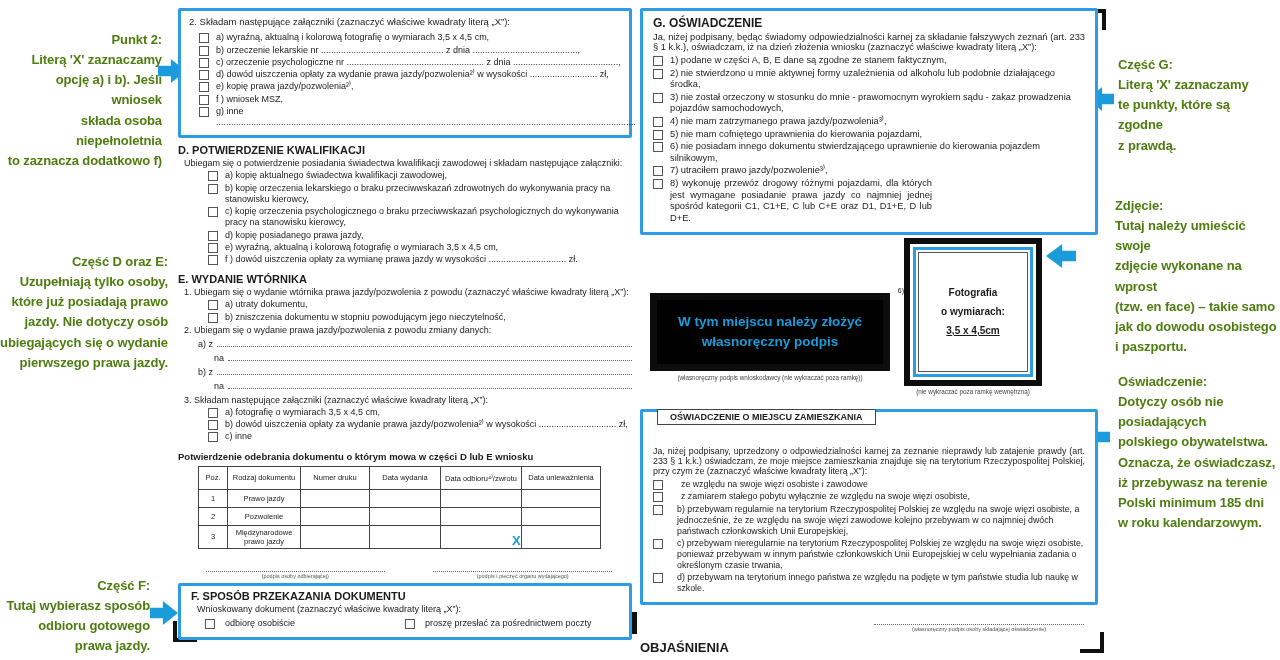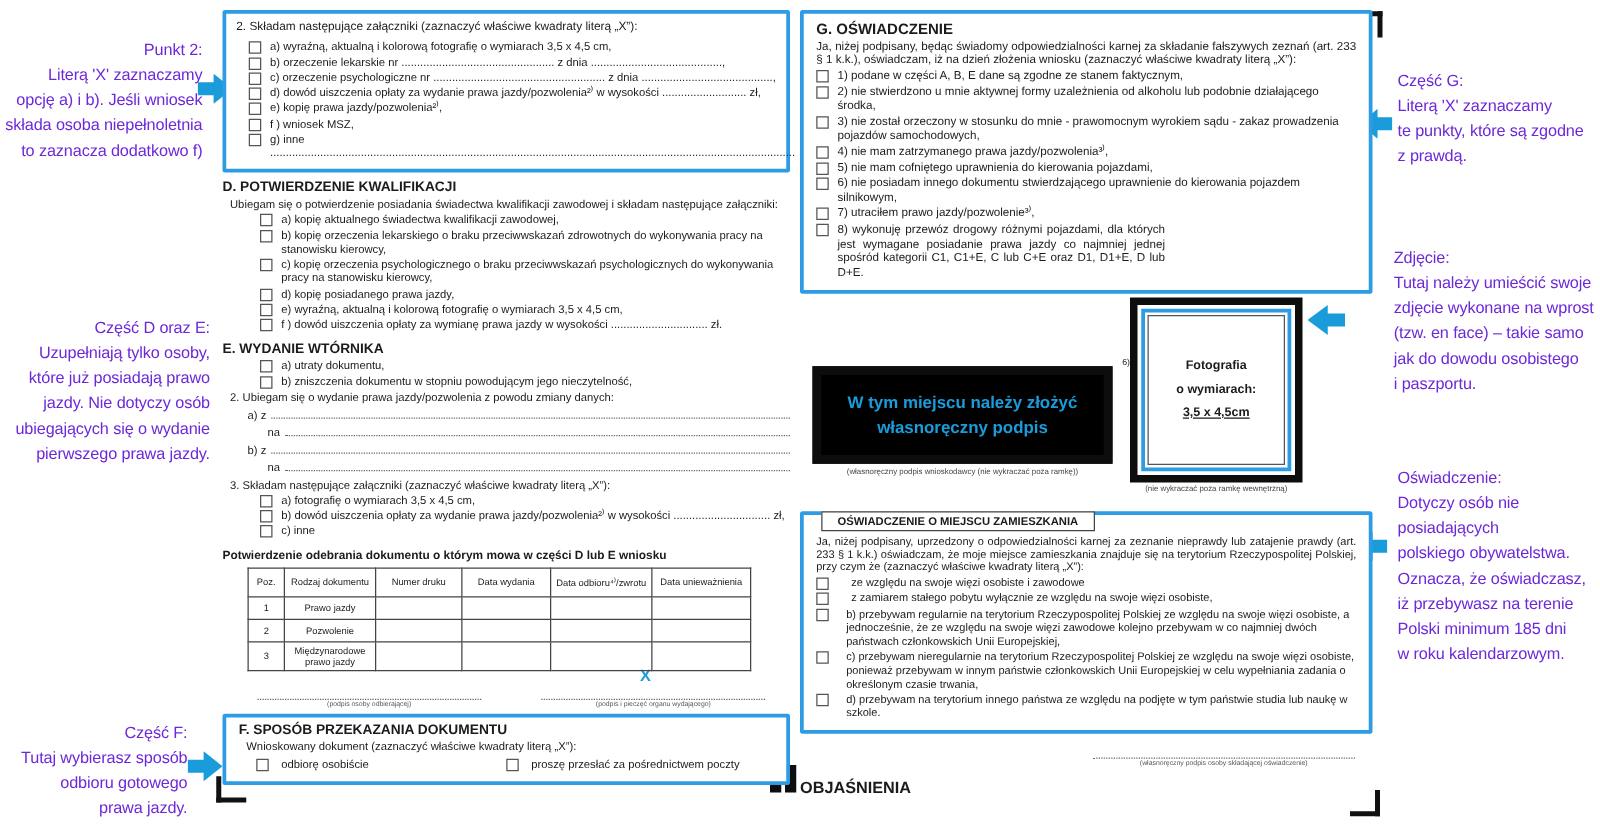--- a/index.html
+++ b/index.html
@@ -1,20 +1,20 @@
 <!DOCTYPE html>
 <html><head>
 <meta charset="utf-8">
 <style>
   html,body{margin:0;padding:0;background:#fff;}
   #stage{position:relative;width:1280px;height:660px;background:#fff;overflow:hidden;
          font-family:"Liberation Sans",sans-serif;color:#1b1b1b;}
 
   
-  .annot{position:absolute;color:#6d28d9;font-weight:normal;font-size:13px;line-height:1.55;letter-spacing:-0.1px;}
+  .annot{position:absolute;color:#4d7c0f;font-weight:bold;font-size:13px;line-height:1.55;letter-spacing:-0.1px;}
   .annot .a-title{display:block;}
   .annot .a-body{white-space:pre-line;}
   .annot.ra{text-align:right;}
   .annot.la{text-align:left;}
 
   .arrow{position:absolute;background:#1a9cdb;}
   .arrow.r{clip-path:polygon(0 30%,46% 30%,46% 4%,100% 50%,46% 96%,46% 70%,0 70%);}
   .arrow.l{clip-path:polygon(100% 30%,54% 30%,54% 4%,0 50%,54% 96%,54% 70%,100% 70%);}
 
   
@@ -89,21 +89,21 @@
   #photobox{border:6px solid #0d0d0d;background:#fff;padding:3px;}
   #photobox .pb-blue{border:3px solid #2e9ce4;padding:2px;}
   #photobox .pb-inner{border:1px solid #555;height:118px;display:flex;flex-direction:column;align-items:center;justify-content:center;gap:8px;}
   #photobox .pb-line{font-weight:bold;font-size:10px;}
   #photobox .pb-line.u{text-decoration:underline;}
   #photobox-cap{font-size:6.3px;color:#444;text-align:center;margin-top:2px;}
 
   
   #residence{position:relative;padding:12px 10px 6px 10px;margin-top:2px;}
   #res-head{position:absolute;left:14px;top:-3px;background:#fff;border:1px solid #444;padding:2px 12px;font-weight:bold;font-size:9px;}
-  #residence .intro{font-size:8.8px;text-align:justify;margin:4px 0 3px 0;}
+  #residence .intro{font-size:8.8px;text-align:justify;margin:22px 0 3px 0;}
   #residence .cb-row{font-size:8.8px;margin:1.5px 0;}
   #residence .cb{margin-right:14px;}
   #residence .ind1 .cb{margin-right:18px;}
 
   
   #res-sig{width:210px;margin:12px 14px 0 auto;text-align:center;}
   #res-sig .line{border-bottom:1px dotted #666;height:7px;}
   #res-sig .cap{font-size:5.5px;color:#555;margin-top:1px;}
 
   
@@ -246,20 +246,21 @@
           </div>
           <div class="cb-row" data-name="checkbox-item">
             <span class="cb" data-name="checkbox"></span>
             <span class="cb-label" data-name="checkbox-label">f ) dowód uiszczenia opłaty za wymianę prawa jazdy w wysokości ............................... zł.</span>
           </div>
         </div>
     </div>
 
     <div id="secE" data-name="section-e-duplicate">
       <div class="sec-h" data-name="section-e-header">E. WYDANIE WTÓRNIKA</div>
+      <div class="numline" data-name="section-e-p1">1. Ubiegam się o wydanie wtórnika prawa jazdy/pozwolenia z powodu (zaznaczyć właściwe kwadraty literą „X”):</div>
       <div data-name="section-e1-checkbox-list">
           <div class="cb-row" data-name="checkbox-item">
             <span class="cb" data-name="checkbox"></span>
             <span class="cb-label" data-name="checkbox-label">a) utraty dokumentu,</span>
           </div>
           <div class="cb-row" data-name="checkbox-item">
             <span class="cb" data-name="checkbox"></span>
             <span class="cb-label" data-name="checkbox-label">b) zniszczenia dokumentu w stopniu powodującym jego nieczytelność,</span>
           </div>
         </div>

